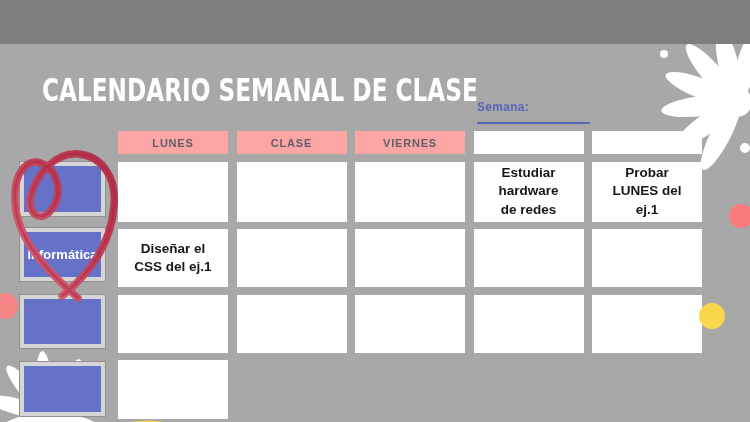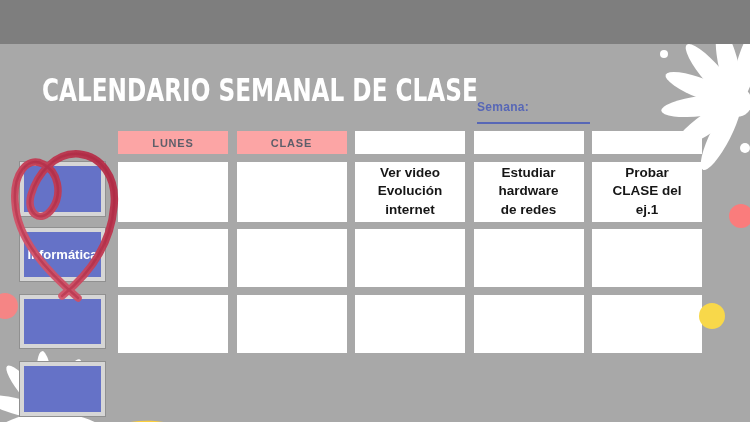--- a/index.html
+++ b/index.html
@@ -76,36 +76,36 @@
 
   <h1 class="title">CALENDARIO SEMANAL DE CLASE</h1>
 
   <div class="fill-field field-week">
     <span>Semana:</span>
   </div>
 
   <div class="grid">
     <div class="day-header">LUNES</div>
     <div class="day-header">CLASE</div>
+    <div class="day-header">VIERNES</div>
 
     <div class="cell"></div>
     <div class="cell"></div>
     <div class="cell"></div>
     <div class="cell"></div>
     <div class="cell"></div>
 
-    <div class="cell">Ver video
-Evolución
-internet</div>
     <div class="cell">Estudiar
 hardware
 de redes</div>
     <div class="cell">Probar
-CLASE del
+LUNES del
 ej.1</div>
+    <div class="cell">Diseñar el
+CSS del ej.1</div>
 
     <div class="cell"></div>
     <div class="cell"></div>
     <div class="cell"></div>
     <div class="cell"></div>
     <div class="cell"></div>
 
     <div class="cell"></div>
     <div class="cell"></div>
     <div class="cell"></div>

